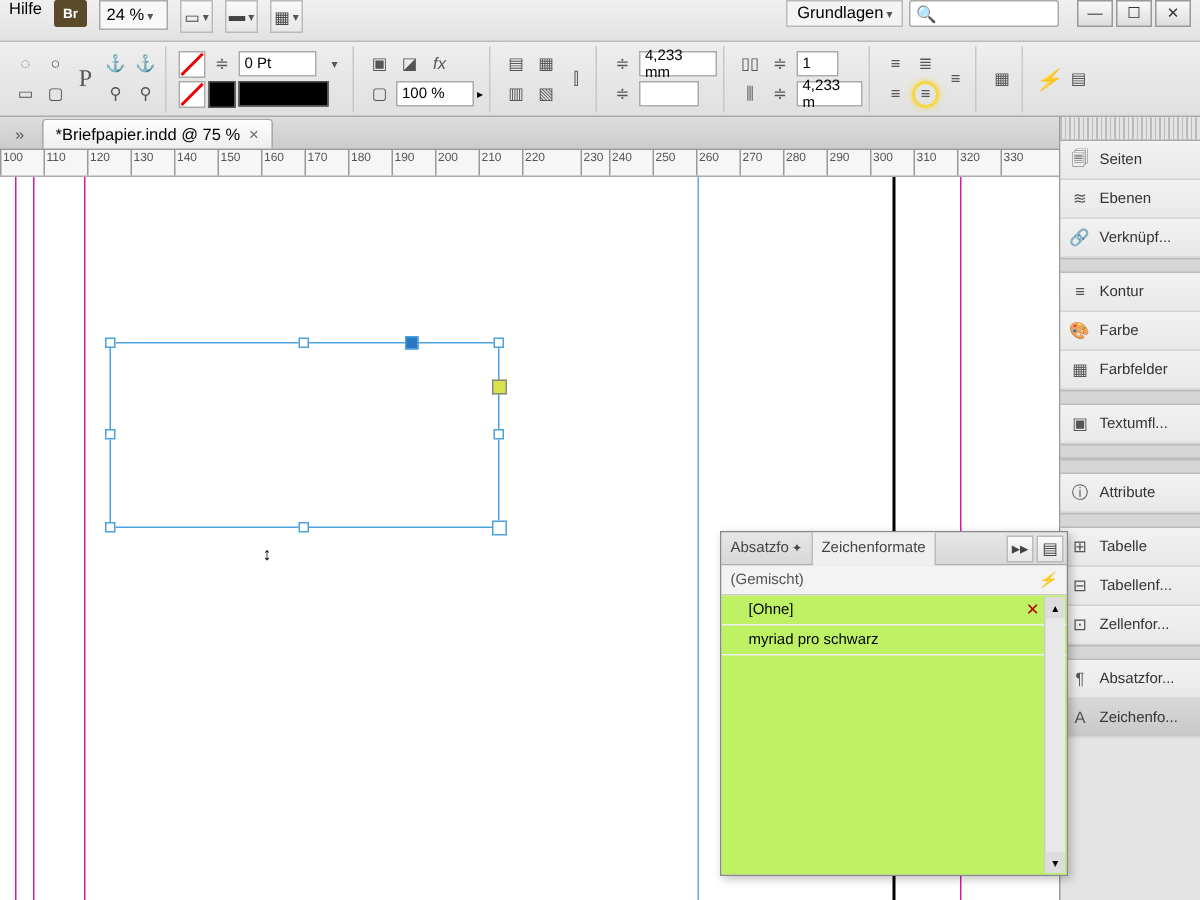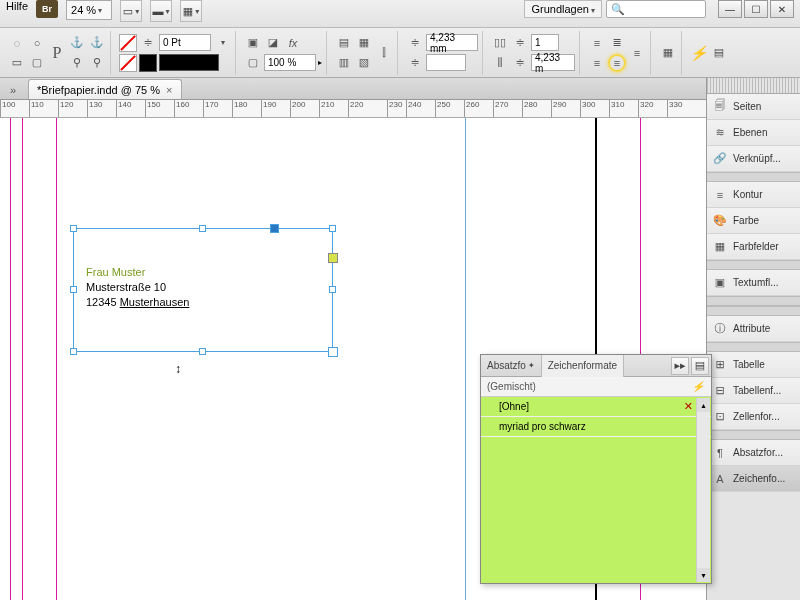--- a/index.html
+++ b/index.html
@@ -269,25 +269,20 @@
     <div class="handle" style="left:50%;top:-4px;margin-left:-4px"></div>
     <div class="handle mid-top center" style="left:76%;top:-5px;width:9px;height:9px"></div>
     <div class="handle" style="right:-4px;top:-4px"></div>
     <div class="handle" style="left:-4px;top:50%;margin-top:-4px"></div>
     <div class="handle" style="right:-4px;top:50%;margin-top:-4px"></div>
     <div class="handle overset" style="right:-6px;top:20%"></div>
     <div class="handle" style="left:-4px;bottom:-4px"></div>
     <div class="handle" style="left:50%;bottom:-4px;margin-left:-4px"></div>
     <div class="handle" style="right:-4px;bottom:-4px"></div>
     <div class="handle" style="right:-6px;bottom:-6px;width:10px;height:10px"></div>
-    <div class="frame-text">
-      <div class="green">Frau Muster</div>
-      <div>Musterstraße 10</div>
-      <div><span>12345 </span><span class="underline">Musterhausen</span></div>
-    </div>
   </div>
   <span class="resize-cursor" style="left:175px; top:244px">↕</span>
 </div>
 
 <div class="dock">
   <div class="dock-head"></div>
   <div id="dock-list">
       <div class="dock-item">
         <span class="ico">🗐</span>
         <span>Seiten</span>

